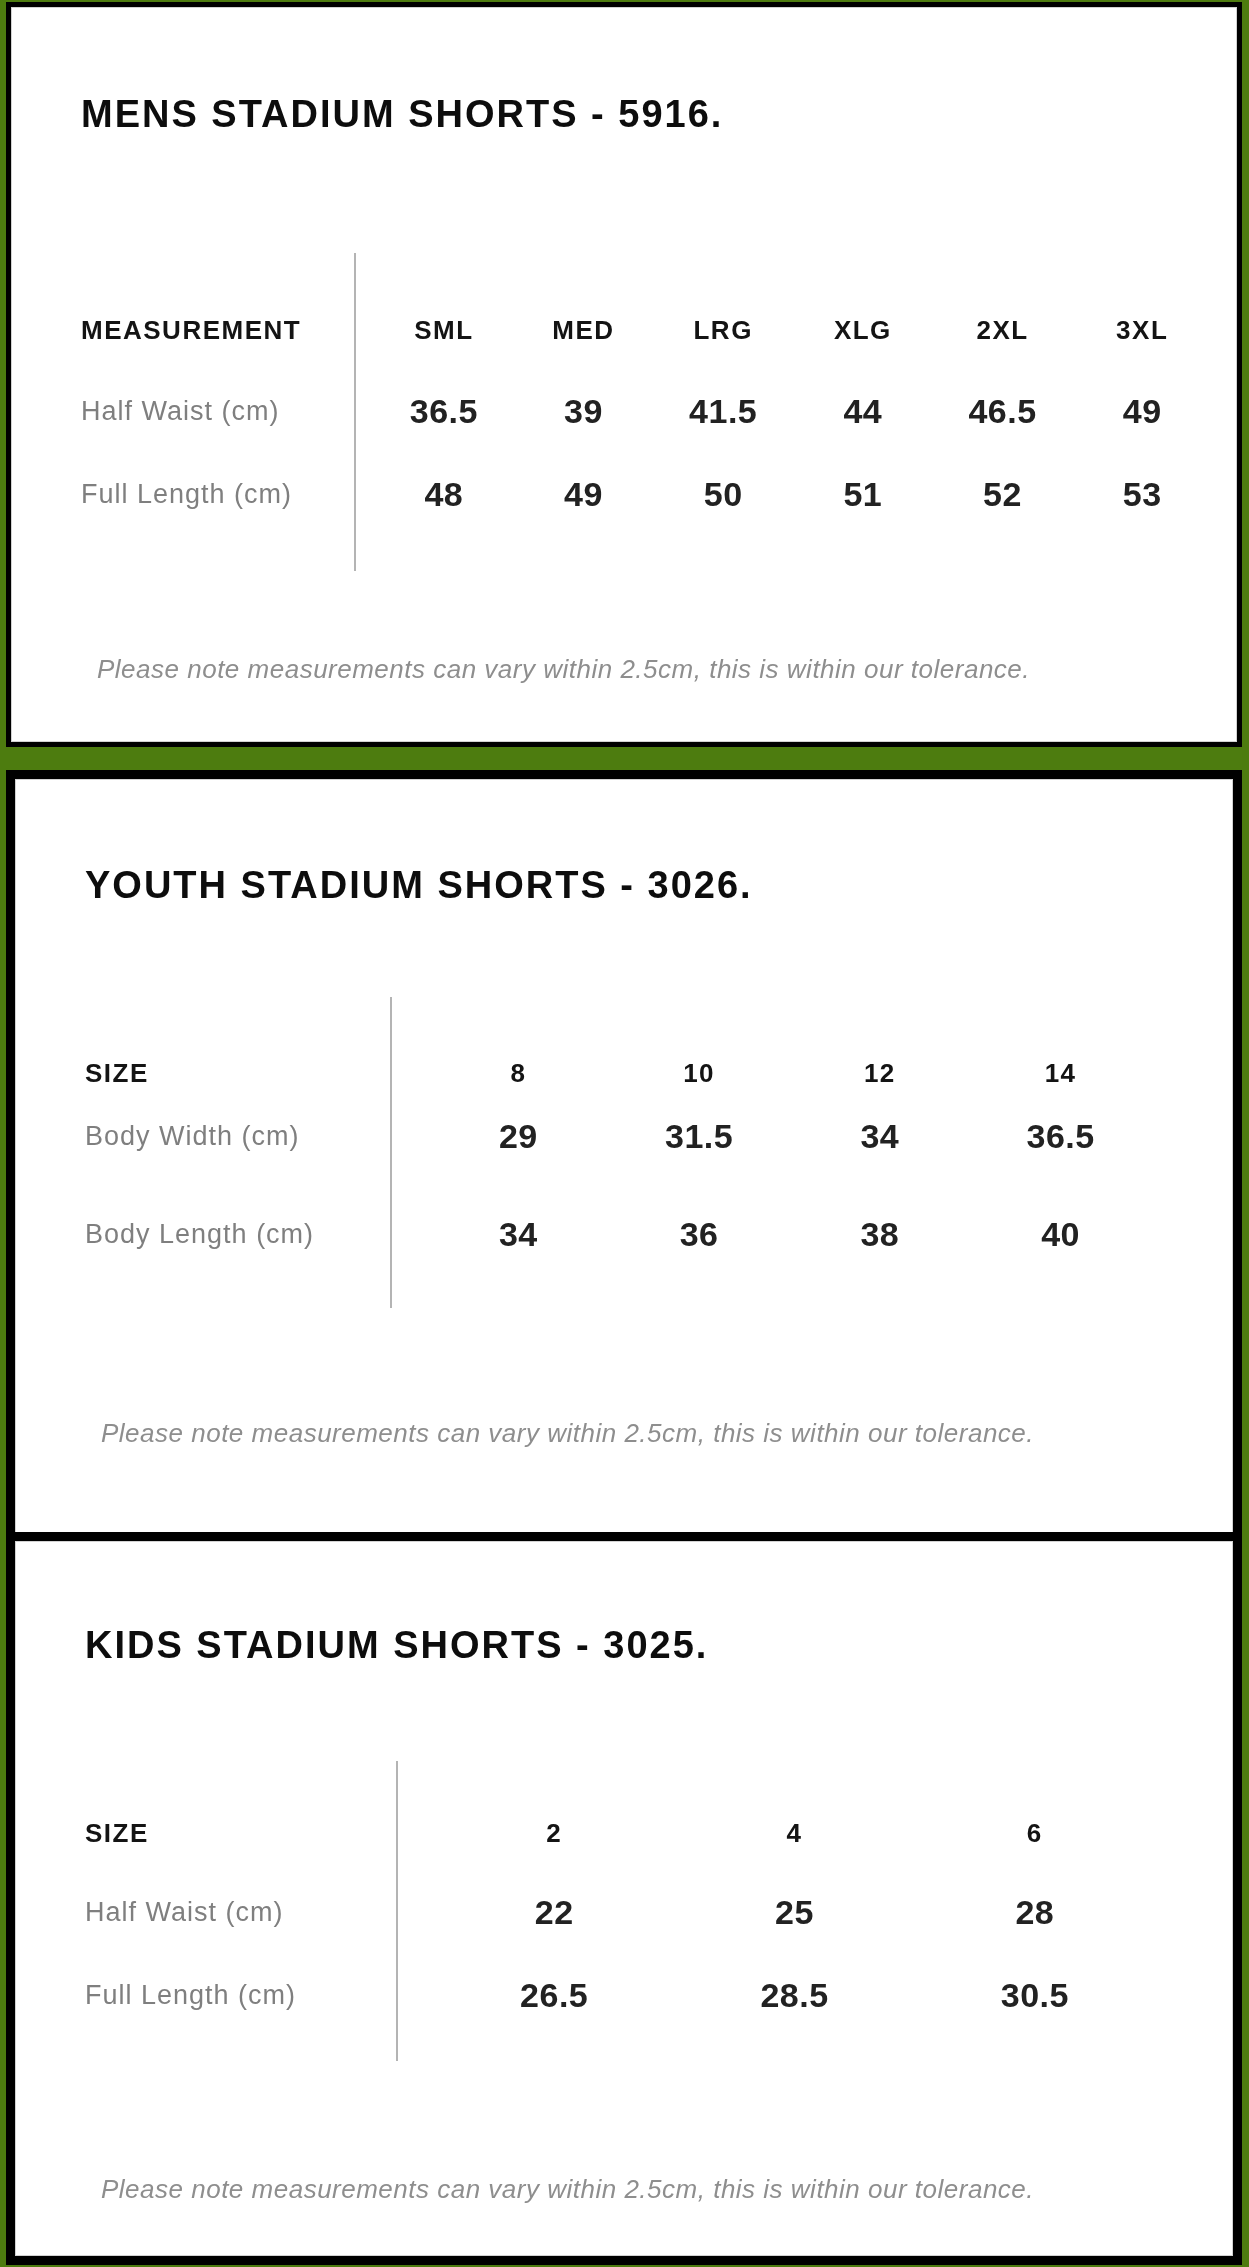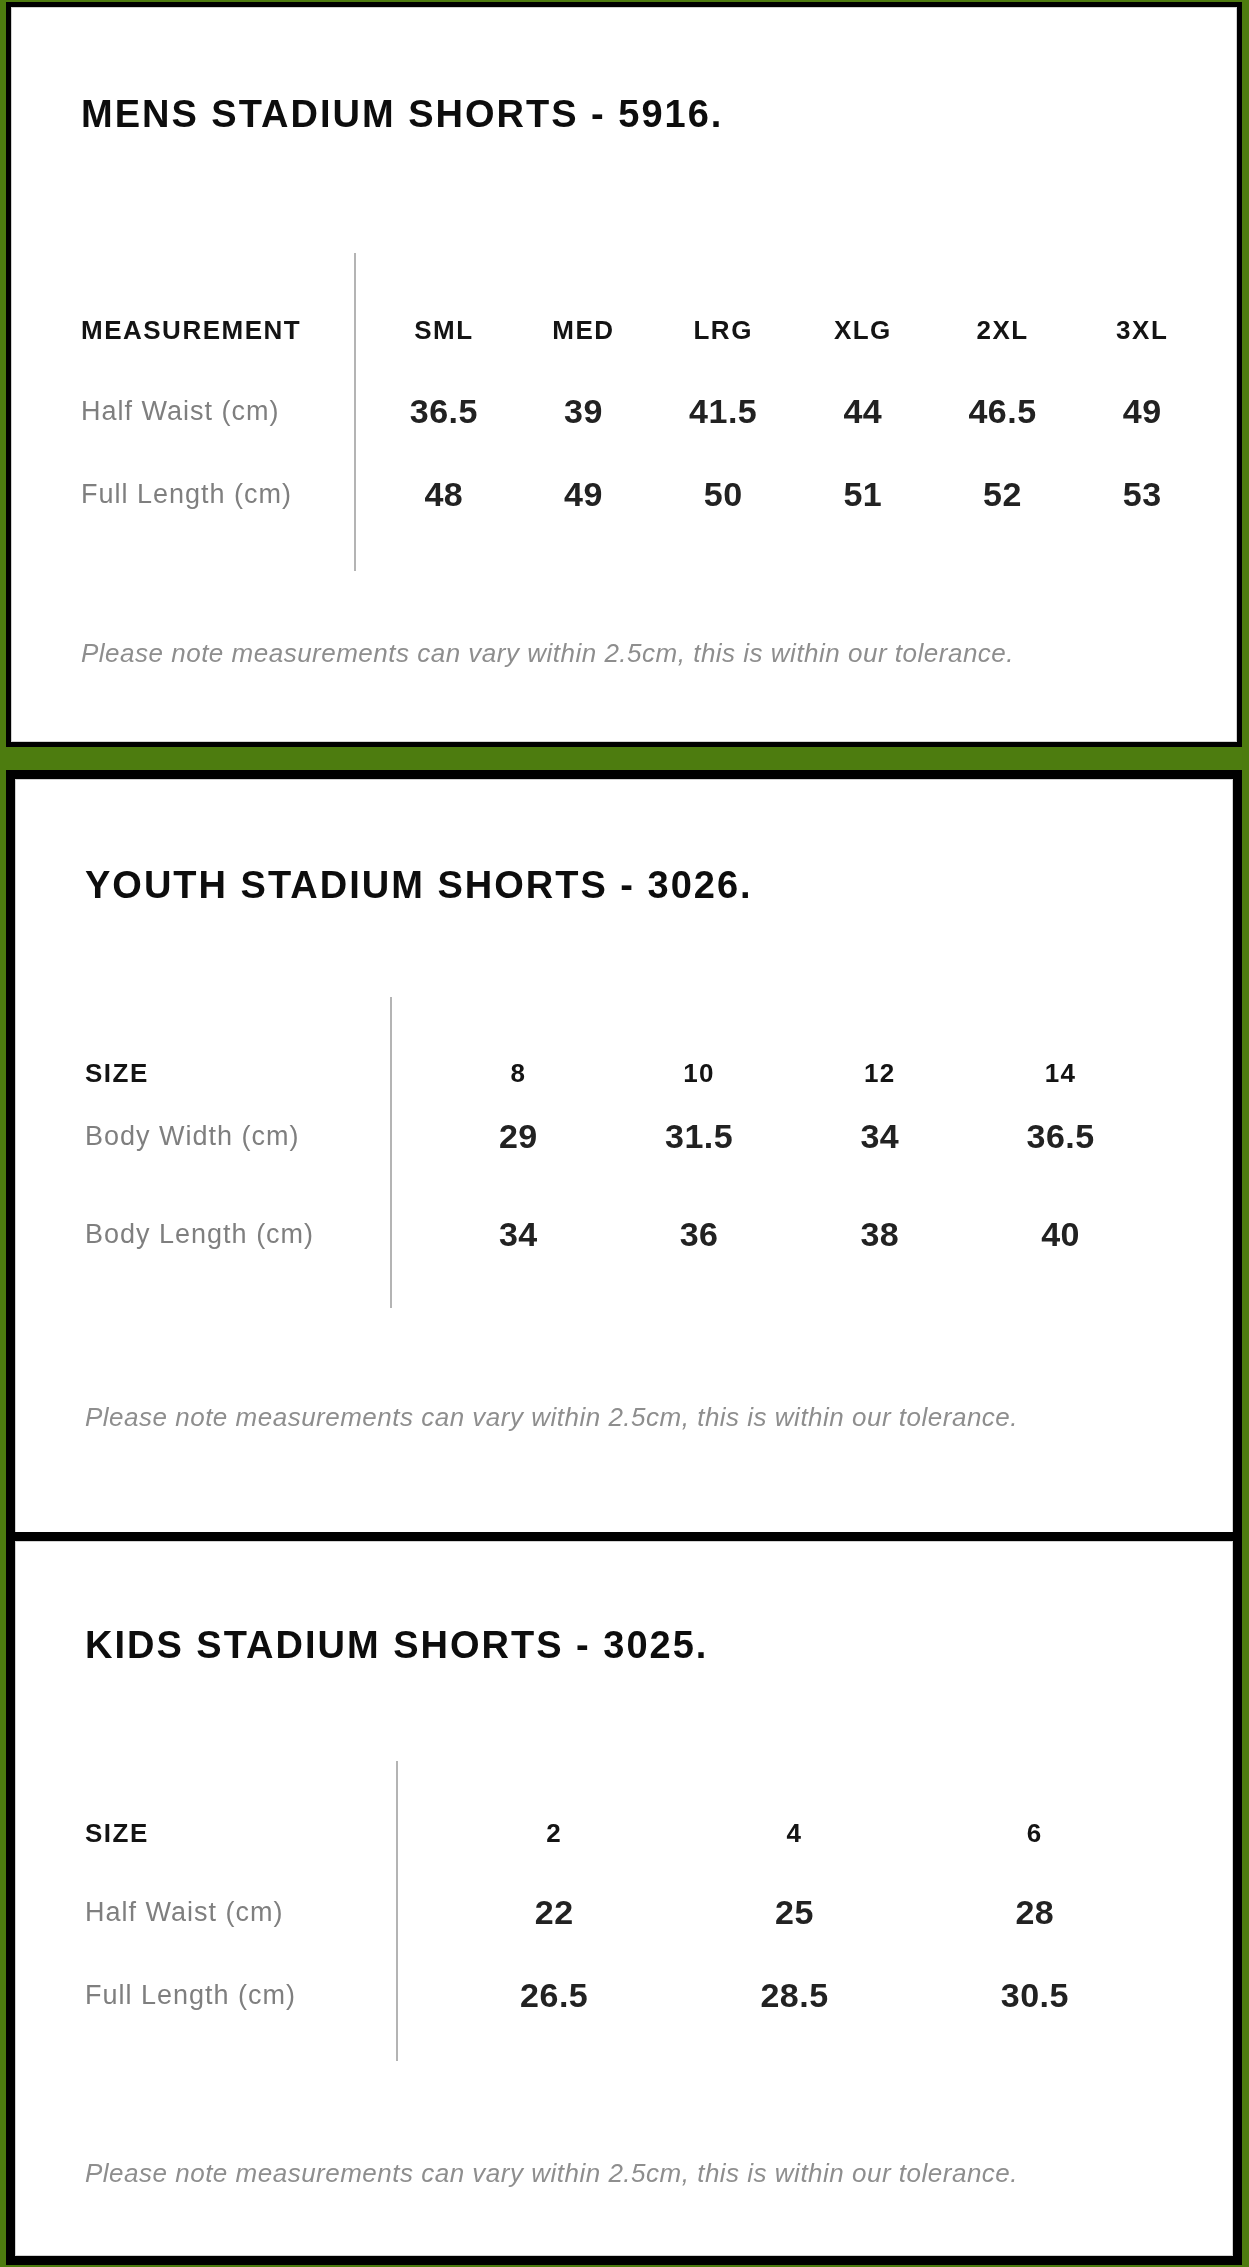--- a/index.html
+++ b/index.html
@@ -95,21 +95,21 @@
     width: 2px;
     background: #b4b4b4;
   }
   .c0 .divider { left: 343px; top: 246px; height: 318px; }
   .c1 .divider { left: 375px; top: 218px; height: 311px; }
   .c2 .divider { left: 381px; top: 220px; height: 300px; }
 
   .note {
     position: absolute;
     left: 70px;
-    margin: 0;
+    margin: 16px;
     font-size: 26px;
     font-style: italic;
     letter-spacing: 0.5px;
     line-height: 26px;
     color: #8e8e8e;
     white-space: nowrap;
   }
   .c0 .note { top: 633px; }
   .c1 .note { top: 625px; }
   .c2 .note { top: 619px; }

